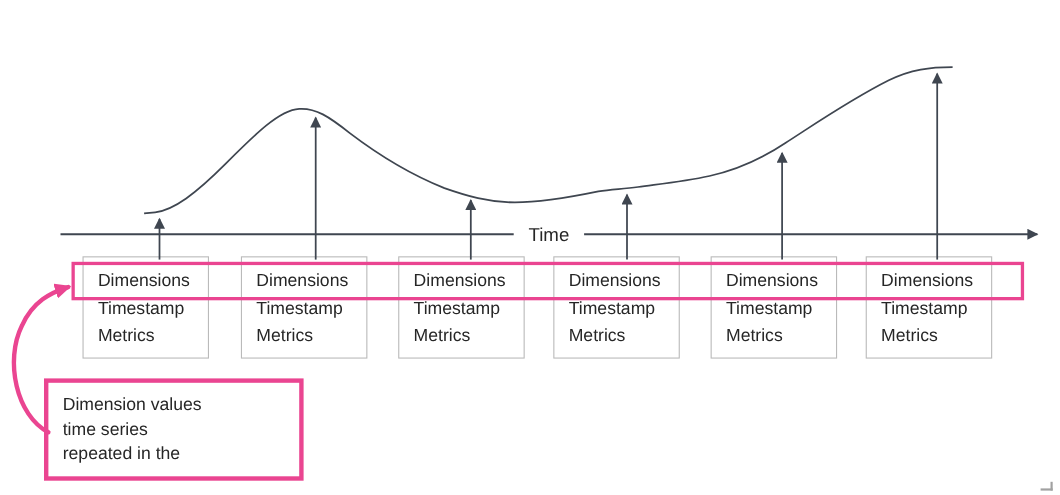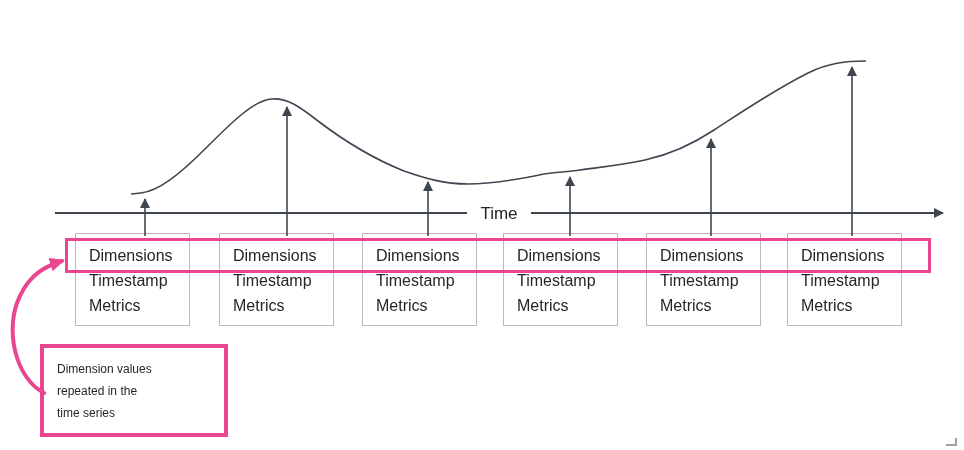--- a/index.html
+++ b/index.html
@@ -41,26 +41,26 @@
     left:65px;top:238px;
     width:866px;height:35px;
     box-sizing:border-box;
     border:3.5px solid var(--accent_pink,#ea4591);
     background:transparent;
     z-index:3;
   }
   .annotation-box{
     position:absolute;
     left:40px;top:344px;
-    width:188px;height:93px;
+    width:236px;height:93px;
     box-sizing:border-box;
     border:4px solid var(--accent_pink,#ea4591);
     background:#ffffff;
     padding:10px 0 0 13px;
-    font-size:12px;
+    font-size:16px;
     line-height:22px;
     color:var(--text_dark,#262626);
     z-index:2;
   }
   .an-line{display:block;white-space:nowrap;}
   .screen-artifact{
     position:absolute;
     left:946px;top:438px;
     width:9px;height:6px;
     border-bottom:2px solid #8a8a8a;
@@ -103,22 +103,22 @@
   <div class="record-box" style="left:787px">
     <span class="rb-line">Dimensions</span>
     <span class="rb-line">Timestamp</span>
     <span class="rb-line">Metrics</span>
   </div>
 
   <div class="dimensions-highlight"></div>
 
   <div class="annotation-box">
     <span class="an-line">Dimension values</span>
+    <span class="an-line">time series</span>
     <span class="an-line">repeated in the</span>
-    <span class="an-line">time series</span>
   </div>
 
   <div class="screen-artifact"></div>
 
   <svg class="overlay z-top" viewBox="0 0 964 450">
     <defs>
       <marker id="ah-dark" markerUnits="userSpaceOnUse" markerWidth="11" markerHeight="10" refX="9" refY="5" orient="auto">
         <path class="mk-dark" fill="#3f4650" d="M0,0 L10,5 L0,10 Z"></path>
       </marker>
       <marker id="ah-pink" markerUnits="userSpaceOnUse" markerWidth="16" markerHeight="14" refX="12" refY="7" orient="auto">

